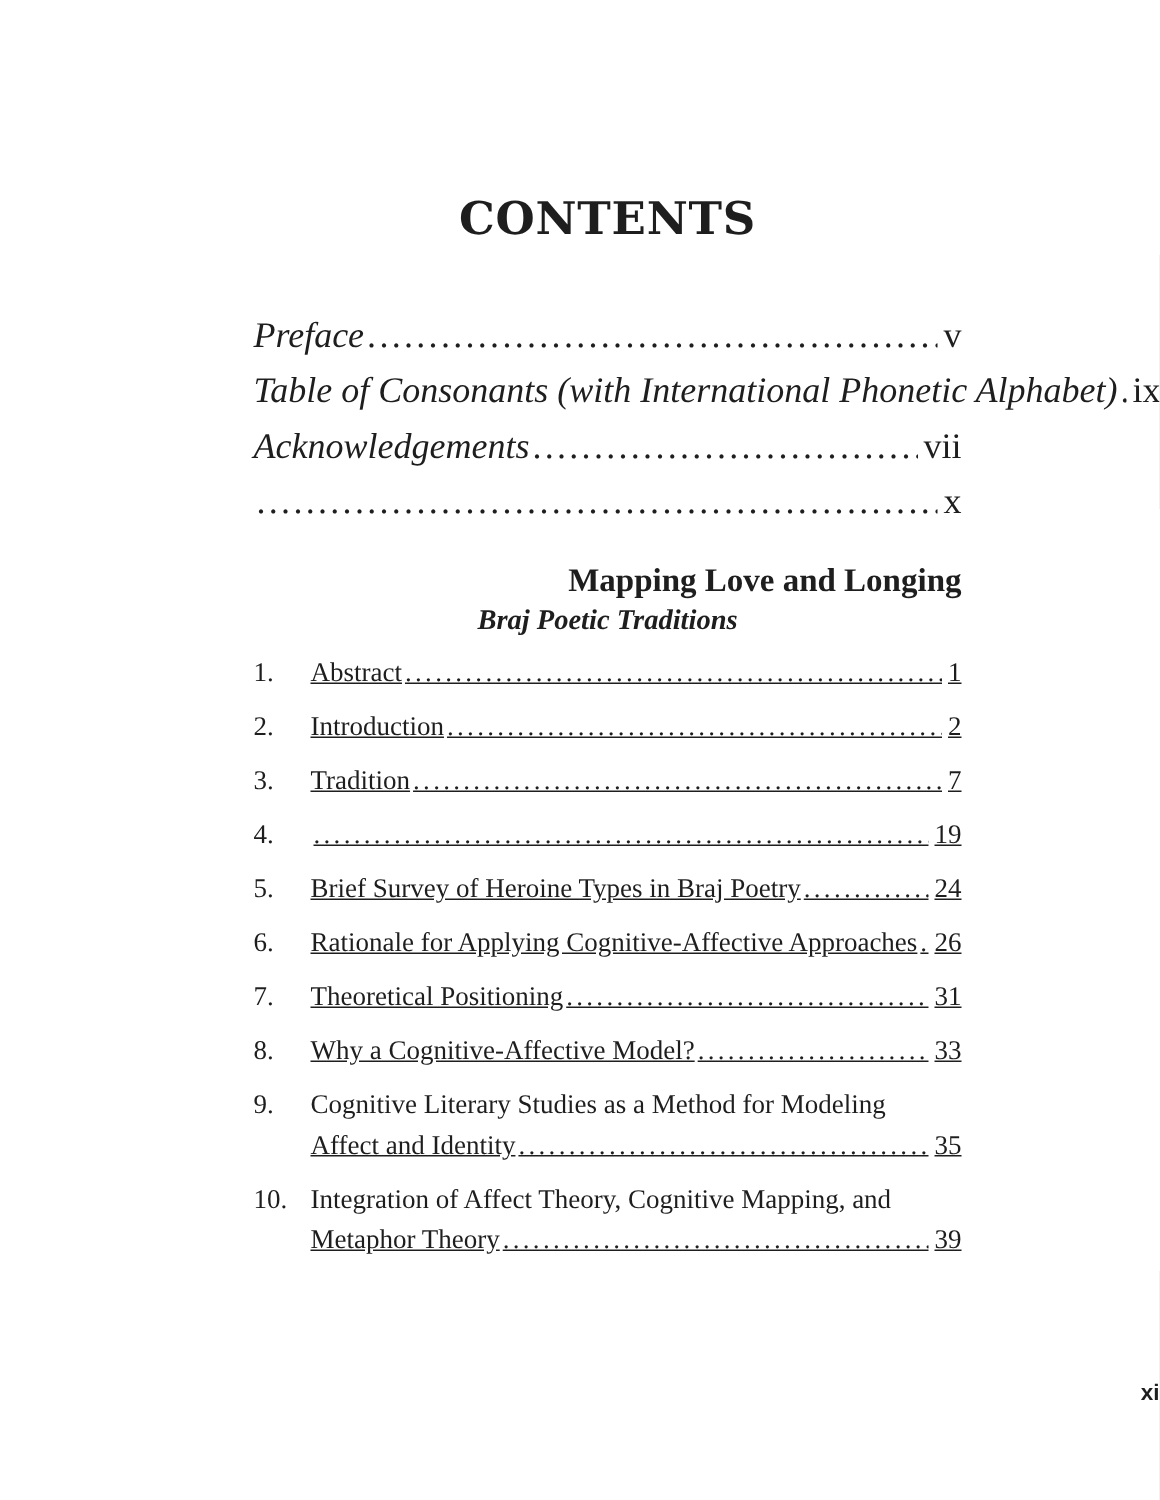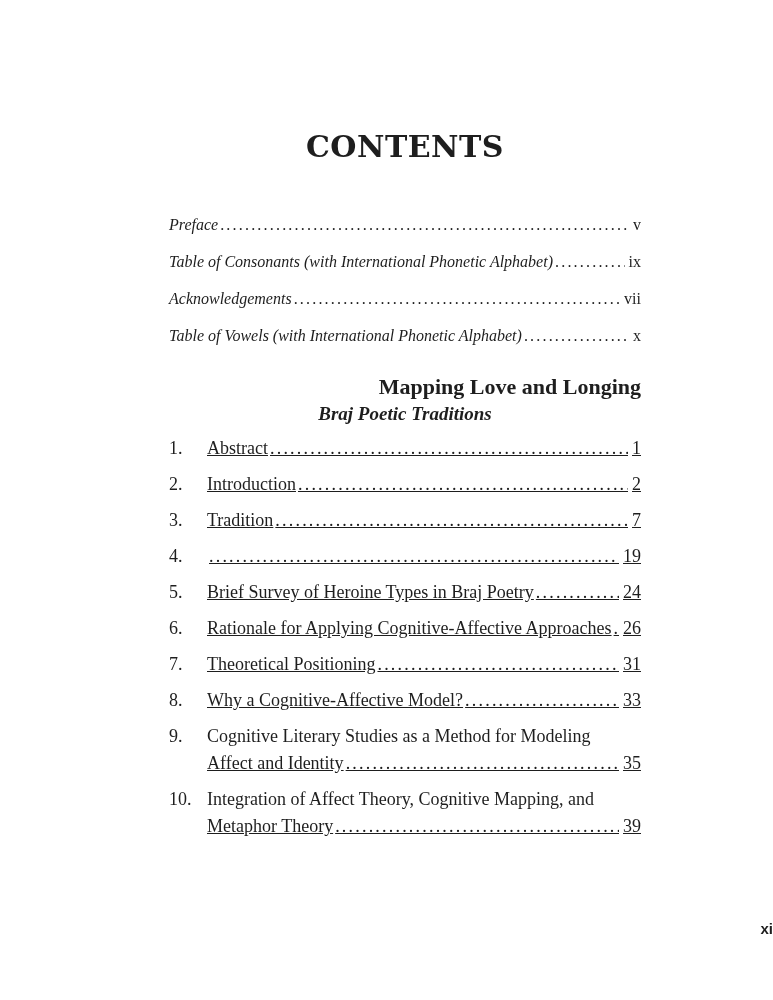--- a/index.html
+++ b/index.html
@@ -8,21 +8,21 @@
     font-family:"Liberation Serif","DejaVu Serif",serif;color:#1e1e1e;
     margin:0 auto;overflow:hidden;
   }
   .content{position:absolute;left:148px;width:472px;top:4px;margin-left:21px;}
   .doc-title{
     text-align:center;font-family:"DejaVu Serif","Liberation Serif",serif;
     font-weight:700;font-size:30px;line-height:36px;letter-spacing:.5px;
     margin:125px 0 0 0;
   }
   .front-matter{margin-top:46px;}
-  .fm-row{display:flex;align-items:baseline;font-size:16px;line-height:27px;margin-bottom:10px;}
+  .fm-row{display:flex;align-items:baseline;font-size:24px;line-height:27px;margin-bottom:10px;}
   .fm-label{font-style:italic;white-space:nowrap;}
   .dots{flex:1 1 auto;overflow:hidden;white-space:nowrap;min-width:4px;padding-left:2px;}
   .dots::after{
     content:"..................................................................................................................................................";
     letter-spacing:2.2px;
   }
   .pg{padding-left:4px;white-space:nowrap;}
   .section-heading{margin-top:24px;text-align:center;}
   .sh-title{font-size:22px;font-weight:700;line-height:28px;text-align:right;}
   .sh-sub{font-size:19px;font-weight:700;font-style:italic;line-height:25px;}
@@ -57,21 +57,20 @@
           <span class="fm-label">Table of Consonants (with International Phonetic Alphabet)</span>
           <span class="dots"></span>
           <span class="pg">ix</span>
         </div>
         <div class="fm-row">
           <span class="fm-label">Acknowledgements</span>
           <span class="dots"></span>
           <span class="pg">vii</span>
         </div>
         <div class="fm-row">
-          <span class="fm-label">Table of Vowels (with International Phonetic Alphabet)</span>
           <span class="dots"></span>
           <span class="pg">x</span>
         </div>
       </div>
 
     <div class="section-heading">
       <div class="sh-title">Mapping Love and Longing</div>
       <div class="sh-sub">Braj Poetic Traditions</div>
     </div>
 

